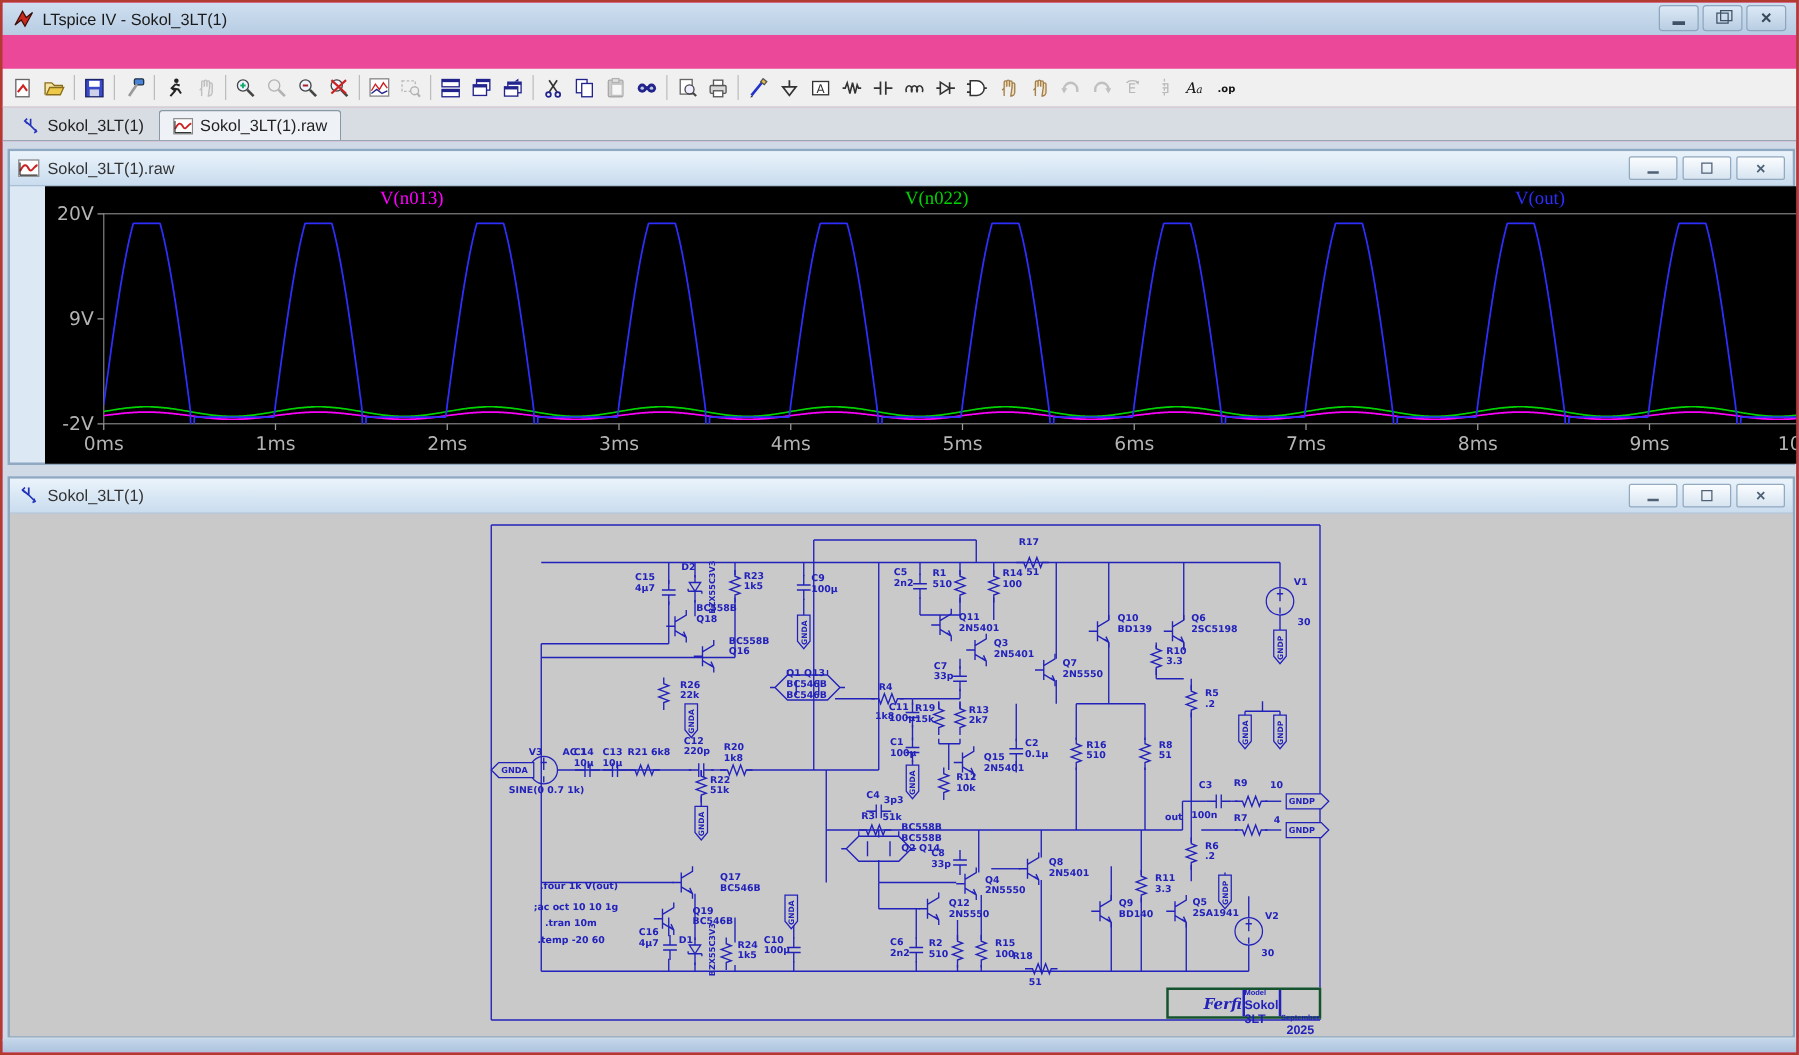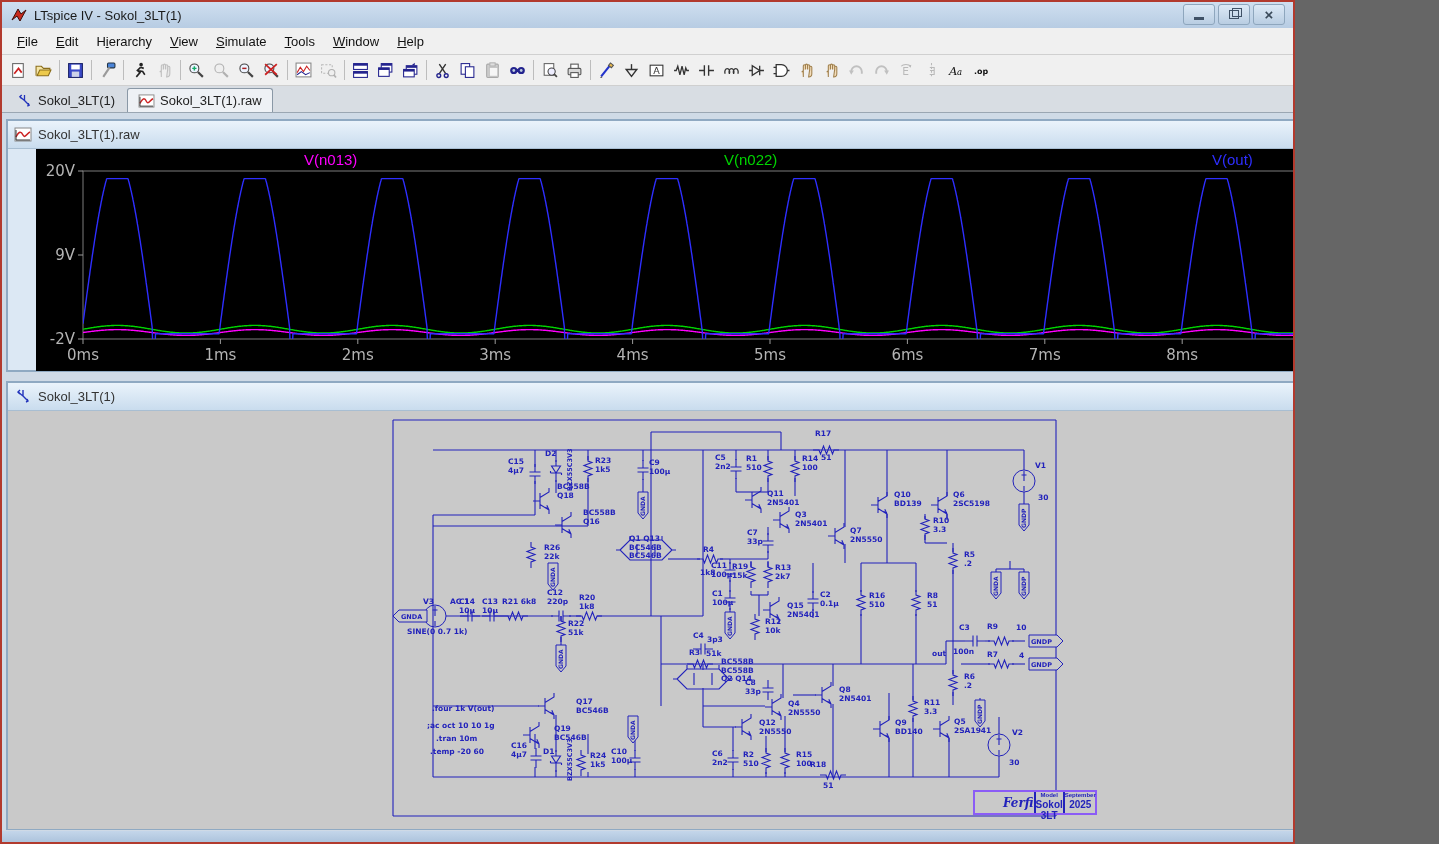--- a/index.html
+++ b/index.html
@@ -1,16 +1,16 @@
 <!DOCTYPE html>
 <html><head>
 <meta charset="utf-8">
 <style>
   html,body{margin:0;padding:0;background:#666;}
-  #app{position:relative;width:1295px;height:844px;font-family:"Liberation Sans",sans-serif;
+  #app{position:relative;width:1439px;height:844px;font-family:"Liberation Sans",sans-serif;
        background:#ec4899;border:2px solid #b23a2e;box-sizing:border-box;overflow:hidden;}
   
   .titlebar{position:absolute;left:0;top:0;width:100%;height:26px;
     background:linear-gradient(#cfdff0,#b7cce3);display:flex;align-items:center;}
   .titlebar .apptitle{font-size:13px;color:#1a1a1a;margin-left:6px;}
   .appicon{width:18px;height:16px;margin-left:8px;}
   .winbtns{position:absolute;right:8px;top:2px;display:flex;gap:3px;}
   .wbtn{width:30px;height:19px;border:1px solid #8ea6bd;border-radius:3px;
     background:linear-gradient(#dce9f6,#b9cde2);display:flex;align-items:center;justify-content:center;
     font-size:12px;color:#3a4a5a;font-weight:bold;line-height:1;}
@@ -44,30 +44,30 @@
   .ctitle .cicon{margin:0 6px 0 6px;width:18px;height:15px;}
   .cbtns{position:absolute;right:6px;top:4px;display:flex;gap:4px;}
   .cbtn{width:37px;height:17px;border:1px solid #93a9be;border-radius:2px;
     background:linear-gradient(#fbfdff,#d7e4f0);display:flex;align-items:center;justify-content:center;
     font-size:11px;color:#4e6175;font-weight:bold;line-height:1;}
   .cbtn .minbar{width:9px;height:2px;background:#4e6175;margin-top:6px;}
   .cbtn .rest1{width:7px;height:7px;border:1px solid #4e6175;}
   
   #wavewin{top:6px;height:253px;}
   .wavebody{position:relative;width:100%;height:222px;background:#000;margin-left:28px;}
-  .legend{position:absolute;top:2px;font-size:15px;font-family:Liberation Sans, sans-serif;}
+  .legend{position:absolute;top:2px;font-size:15px;font-family:Liberation Serif, serif;}
   
   #schemwin{top:268px;height:449px;}
   .schembody{position:relative;width:100%;height:418px;background:#c9c9c9;overflow:hidden;}
-  .tblock{position:absolute;left:965px;top:379px;width:124px;height:25px;display:flex;
-    border:2px solid #8b5cf6;background:#c9c9c9;box-sizing:border-box;color:#2222bb;padding-left:28px;}
+  .tblock{position:absolute;left:925px;top:379px;width:124px;height:25px;display:flex;
+    border:2px solid #14532d;background:#c9c9c9;box-sizing:border-box;color:#2222bb;padding-left:28px;}
   .tblock .cell1{width:40px;border-right:2px solid #2222bb;display:flex;align-items:center;justify-content:center;
     font-weight:bold;font-style:italic;font-size:12px;font-family:"DejaVu Serif",serif;}
-  .tblock .cell2{width:50px;border-right:2px solid #2222bb;text-align:center;}
-  .tblock .cell3{flex:1;text-align:center;}
+  .tblock .cell2{width:50px;border-right:2px solid #2222bb;}
+  .tblock .cell3{flex:1;text-align:center;margin-top:20px;}
   .tblock .small{font-size:6px;font-weight:bold;line-height:7px;}
   .tblock .big{font-size:10px;font-weight:bold;line-height:11px;}
   .botframe{position:absolute;left:0;bottom:0;width:100%;height:11px;background:linear-gradient(#c4d6ea,#adc4dd);}
 </style>
 </head>
 <body>
 
 <div id="app">
   <div class="titlebar">
     <svg class="appicon" viewBox="0 0 18 16">
@@ -80,30 +80,20 @@
         </div>
       <div class="wbtn">
           <div class="rest"></div>
         </div>
       <div class="wbtn">
           <span style="font-size:15px;">×</span>
         </div>
     </div>
   </div>
 
-  <div class="menubar" id="menubar">
-      <div class="menuitem"><u>F</u>ile</div>
-      <div class="menuitem"><u>E</u>dit</div>
-      <div class="menuitem">H<u>i</u>erarchy</div>
-      <div class="menuitem"><u>V</u>iew</div>
-      <div class="menuitem"><u>S</u>imulate</div>
-      <div class="menuitem"><u>T</u>ools</div>
-      <div class="menuitem"><u>W</u>indow</div>
-      <div class="menuitem"><u>H</u>elp</div>
-    </div>
   <div class="toolbar" id="toolbar">
       <div class="tbtn">
         <svg viewBox="0 0 16 16">
           <rect x="2.5" y="1.5" width="10" height="13" fill="#fff" stroke="#666"></rect>
           <path d="M4 11 L8 6 L11 10" stroke="#c22" stroke-width="1.6" fill="none"></path>
         </svg>
       </div>
       <div class="tbtn">
         <svg viewBox="0 0 16 16">
           <path d="M1 13 V4 H6 L8 6 H14 V8" fill="#f5e6a8" stroke="#8a6d1a"></path>

